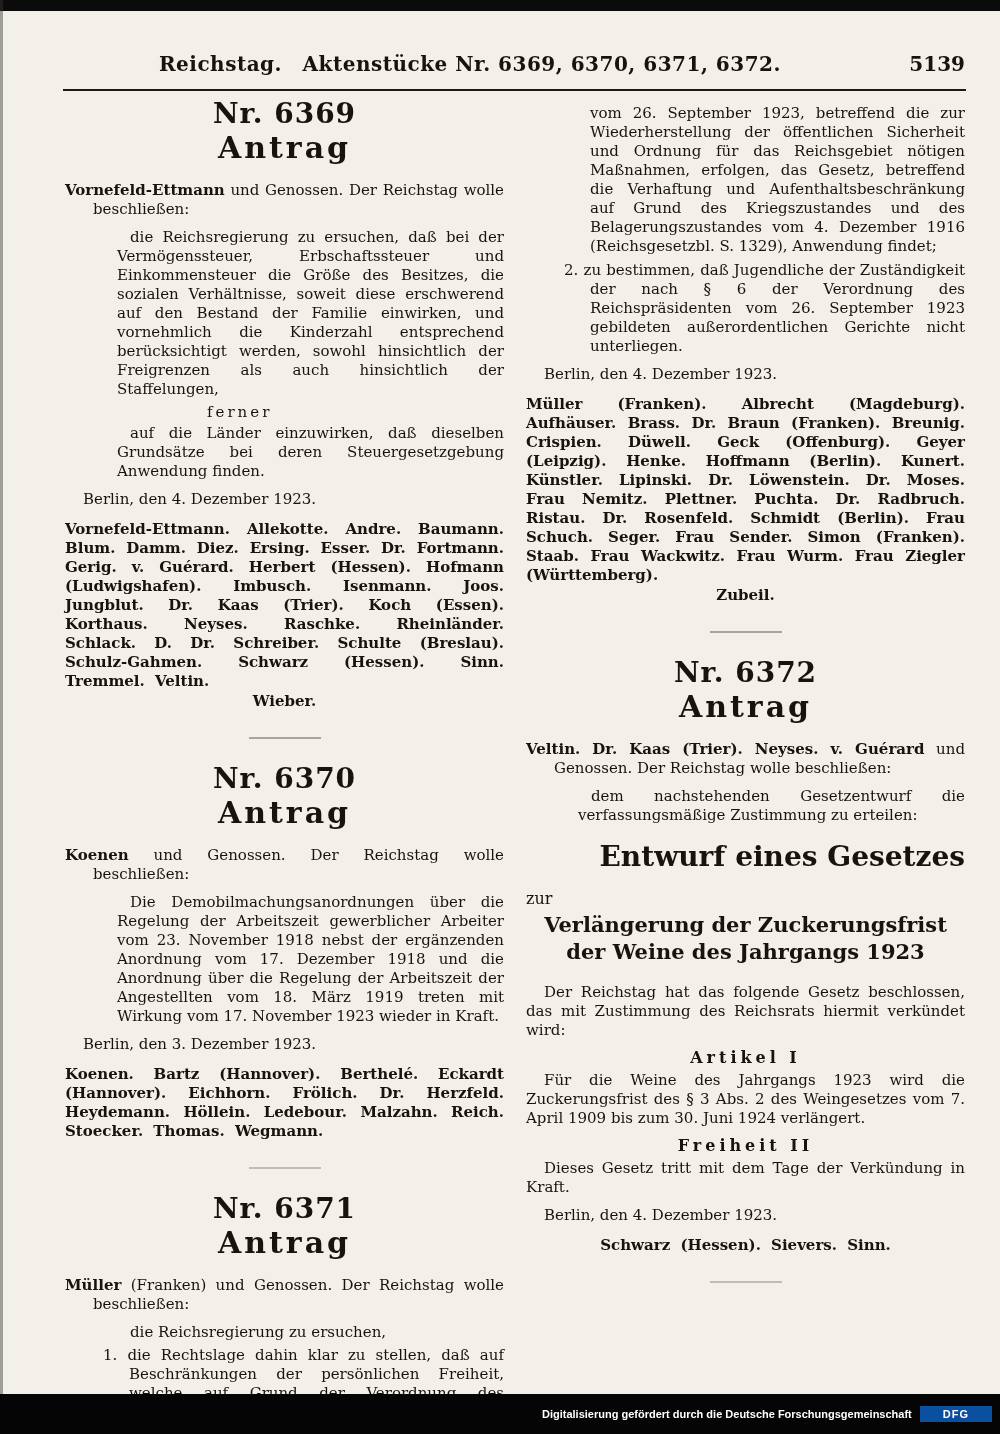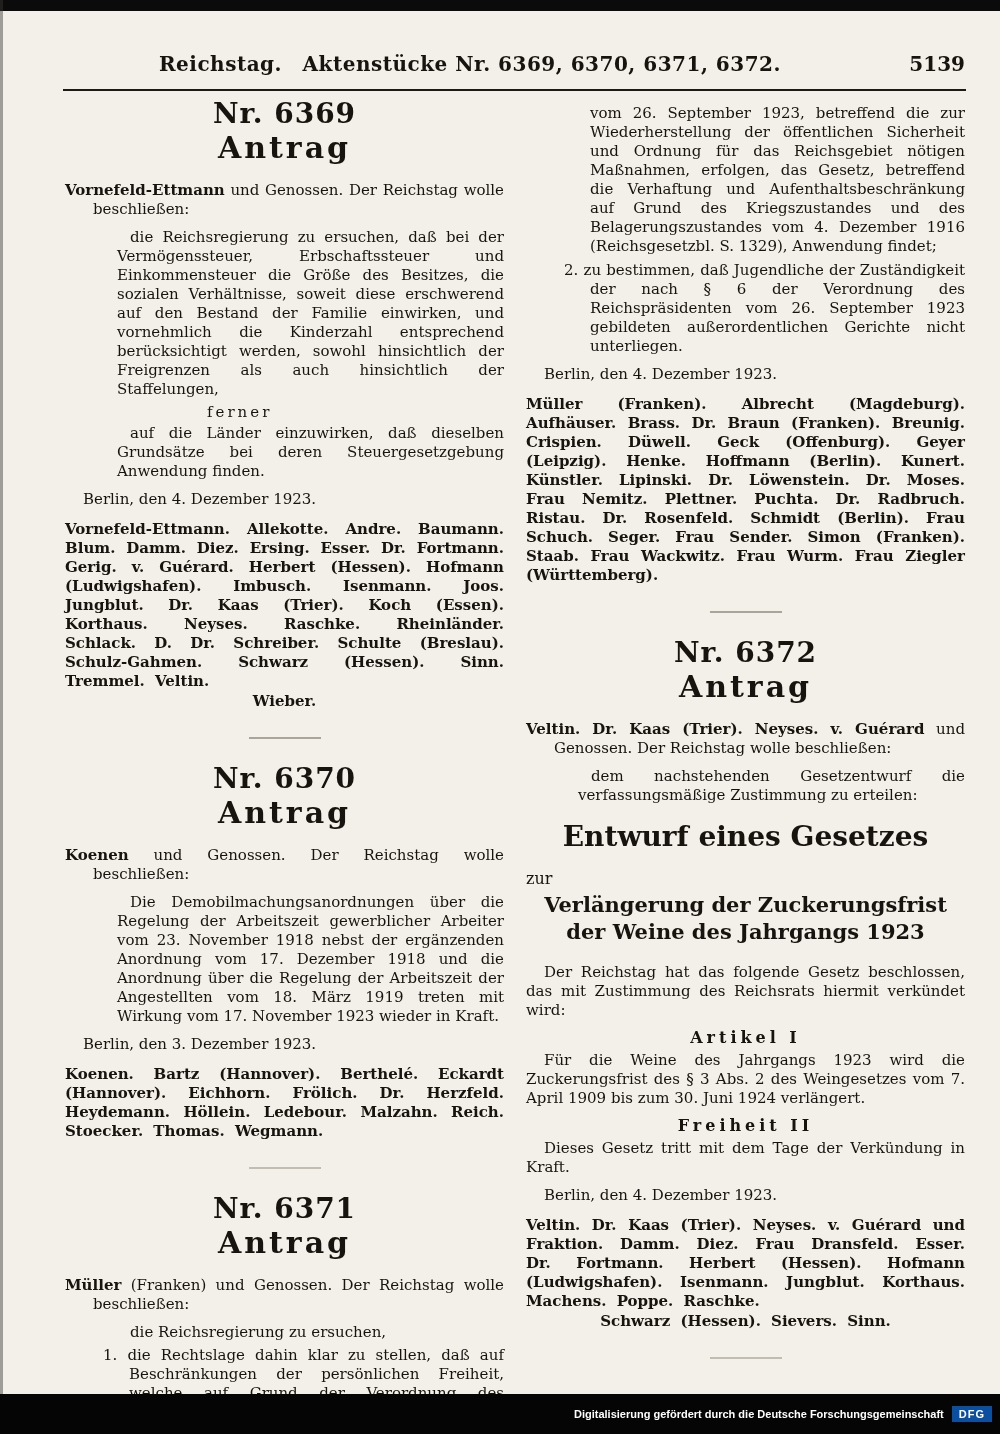--- a/index.html
+++ b/index.html
@@ -29,21 +29,21 @@
   }
   .footer-text {
     color: #ffffff;
     font-family: "Liberation Sans", sans-serif;
     font-size: 11px; font-weight: bold;
   }
   .dfg-logo {
     background: #0a4fa0; color: #ffffff;
     font-family: "Liberation Sans", sans-serif;
     font-weight: bold; font-size: 11px;
-    padding: 2px 7px; letter-spacing: 1px;
+    padding: 2px 23px; letter-spacing: 1px;
   }
   .header {
     position: absolute; top: 52px; left: 65px; width: 900px;
     display: flex; align-items: baseline;
   }
   .header-title {
     flex: 1; text-align: center;
     font-size: 20px; font-weight: bold; letter-spacing: .5px;
   }
   .page-number {
@@ -94,21 +94,21 @@
   .num-item {
     margin-left: 38px; padding-left: 26px; text-indent: -26px; margin-bottom: 5px;
   }
   .cont-block {
     margin-left: 64px; margin-bottom: 5px;
   }
   .para-full {
     text-indent: 18px; margin-bottom: 7px;
   }
   .law-title {
-    text-align: center; font-weight: bold; font-size: 28px;
+    text-align: right; font-weight: bold; font-size: 28px;
     line-height: 32px; margin: 16px 0 5px 0;
   }
   .law-zur {
     text-align: left; font-size: 16px; margin: 16px 0 3px 0;
   }
   .law-subtitle {
     text-align: center; font-weight: bold; font-size: 21px;
     line-height: 27px; margin: 0 0 18px 0;
   }
   .artikel {
@@ -175,39 +175,39 @@
 
     </div>
 
     <div class="col">
 
       <section>
         <p class="cont-block">vom 26. September 1923, betreffend die zur Wiederherstellung der öffentlichen Sicherheit und Ordnung für das Reichsgebiet nötigen Maßnahmen, erfolgen, das Gesetz, betreffend die Verhaftung und Aufenthaltsbeschränkung auf Grund des Kriegszustandes und des Belagerungszustandes vom 4. Dezember 1916 (Reichsgesetzbl. S. 1329), Anwendung findet;</p>
         <p class="num-item">2. zu bestimmen, daß Jugendliche der Zuständigkeit der nach § 6 der Verordnung des Reichspräsidenten vom 26. September 1923 gebildeten außerordentlichen Gerichte nicht unterliegen.</p>
         <p class="date-line">Berlin, den 4. Dezember 1923.</p>
         <p class="signatories">Müller (Franken). Albrecht (Magdeburg). Aufhäuser. Brass. Dr. Braun (Franken). Breunig. Crispien. Düwell. Geck (Offenburg). Geyer (Leipzig). Henke. Hoffmann (Berlin). Kunert. Künstler. Lipinski. Dr. Löwenstein. Dr. Moses. Frau Nemitz. Plettner. Puchta. Dr. Radbruch. Ristau. Dr. Rosenfeld. Schmidt (Berlin). Frau Schuch. Seger. Frau Sender. Simon (Franken). Staab. Frau Wackwitz. Frau Wurm. Frau Ziegler (Württemberg).</p>
+        <p class="last-sign">Zubeil.</p>
       </section>
 
       <hr class="sep">
 
       <section>
         <div class="sec-number">Nr. 6372</div>
         <div class="sec-heading">Antrag</div>
         <p class="sponsor"><b>Veltin.  Dr. Kaas (Trier).  Neyses.  v. Guérard</b> <span>und Genossen.  Der Reichstag wolle beschließen:</span></p>
         <p class="block-ind">dem nachstehenden Gesetzentwurf die verfassungsmäßige Zustimmung zu erteilen:</p>
         <div class="law-title">Entwurf eines Gesetzes</div>
         <div class="law-zur">zur</div>
         <div class="law-subtitle">Verlängerung der Zuckerungsfrist der Weine des Jahrgangs 1923</div>
         <p class="para-full">Der Reichstag hat das folgende Gesetz beschlossen, das mit Zustimmung des Reichsrats hiermit verkündet wird:</p>
         <div class="artikel">Artikel I</div>
         <p class="para-full">Für die Weine des Jahrgangs 1923 wird die Zuckerungsfrist des § 3 Abs. 2 des Weingesetzes vom 7. April 1909 bis zum 30. Juni 1924 verlängert.</p>
         <div class="artikel">Freiheit II</div>
         <p class="para-full">Dieses Gesetz tritt mit dem Tage der Verkündung in Kraft.</p>
         <p class="date-line">Berlin, den 4. Dezember 1923.</p>
-        <p class="signatories">Veltin. Dr. Kaas (Trier). Neyses. v. Guérard und Fraktion. Damm. Diez. Frau Dransfeld. Esser. Dr. Fortmann. Herbert (Hessen). Hofmann (Ludwigshafen). Isenmann. Jungblut. Korthaus. Machens. Poppe. Raschke.</p>
         <p class="last-sign">Schwarz (Hessen).  Sievers.  Sinn.</p>
       </section>
 
       <hr class="sep faint">
 
     </div>
   </div>
 
   <div class="edge-bottom">
     <span class="footer-text">Digitalisierung gefördert durch die Deutsche Forschungsgemeinschaft</span>

